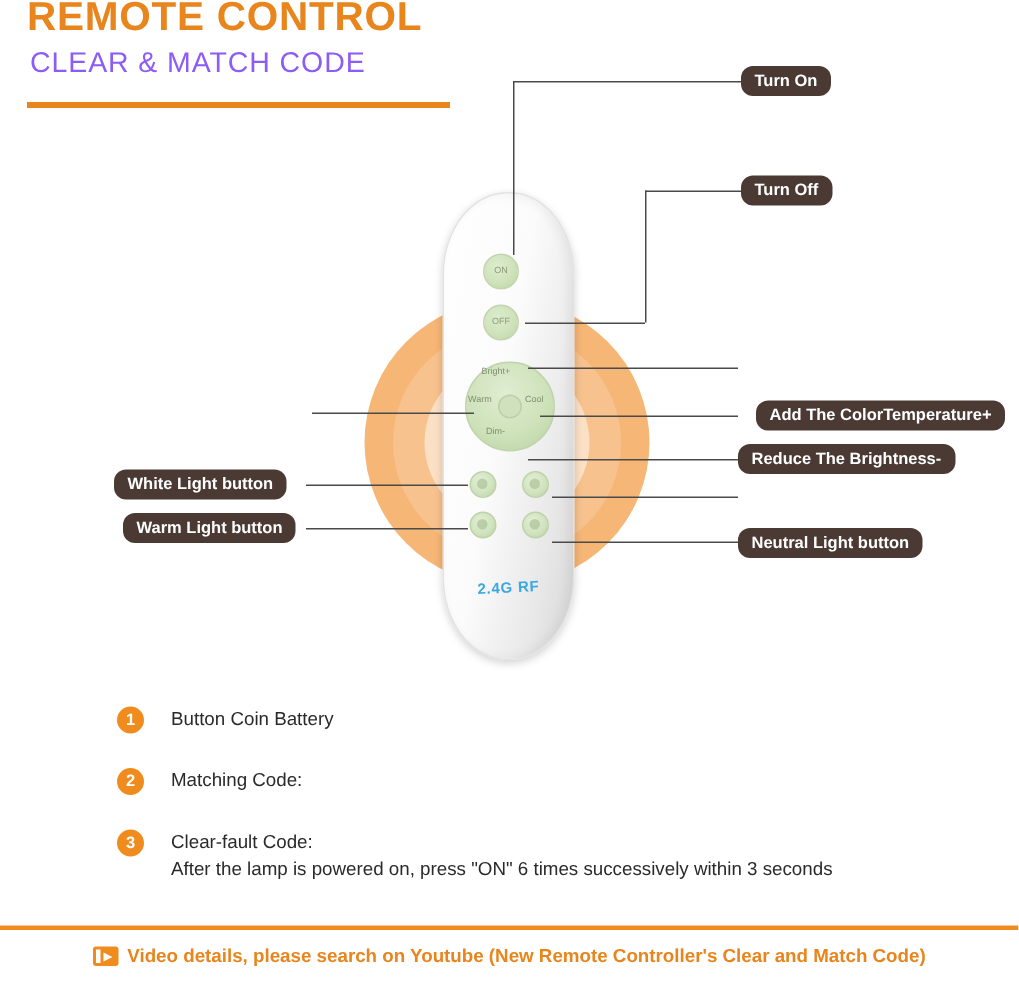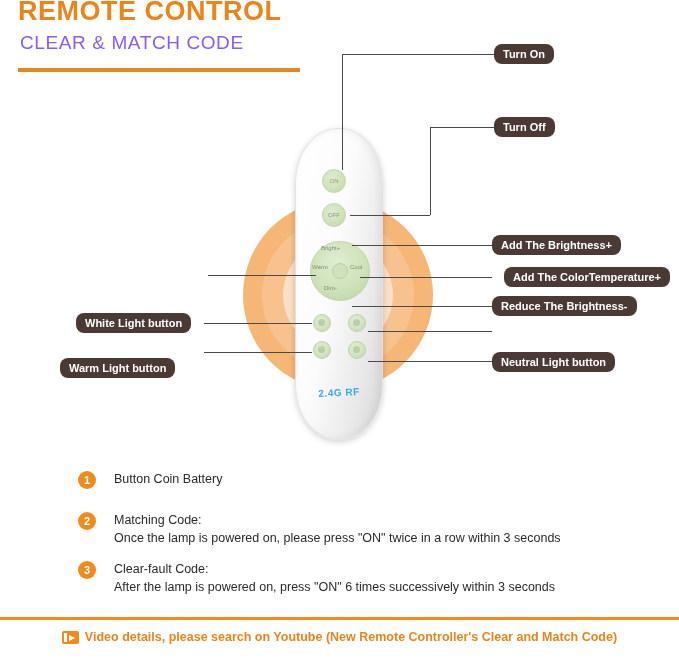--- a/index.html
+++ b/index.html
@@ -183,21 +183,21 @@
   }
   .lbl-turn-on    { left: 494px; top: 44px; }
   .lbl-turn-off   { left: 494px; top: 117px; }
   .lbl-add-bright { left: 492px; top: 235px; }
   .lbl-add-ct     { left: 504px; top: 267px; }
   .lbl-red-bright { left: 492px; top: 296px; }
   .lbl-night      { left: 492px; top: 322px; }
   .lbl-neutral    { left: 492px; top: 352px; }
   .lbl-red-ct     { left: 8px;   top: 265px; }
   .lbl-white      { left: 76px;  top: 313px; }
-  .lbl-warm       { left: 60px;  top: 342px; margin-top: 16px; }
+  .lbl-warm       { left: 82px;  top: 342px; }
 
   .leader {
     position: absolute;
     background: #4a4a4a;
   }
   .leader.h { height: 1px; }
   .leader.v { width: 1px; }
 
   
   .steps {
@@ -332,39 +332,37 @@
   <div class="leader h" style="left:352px; top:306px; width:140px;"></div>
   <div class="leader h" style="left:368px; top:331px; width:124px;"></div>
   <div class="leader h" style="left:368px; top:361px; width:124px;"></div>
 
   <div class="leader h" style="left:208px; top:275px; width:108px;"></div>
   <div class="leader h" style="left:204px; top:323px; width:108px;"></div>
   <div class="leader h" style="left:204px; top:352px; width:108px;"></div>
 
   <div class="callout lbl-turn-on">Turn On</div>
   <div class="callout lbl-turn-off">Turn Off</div>
-  <div class="callout lbl-add-bright">Add The Brightness+</div>
   <div class="callout lbl-add-ct">Add The ColorTemperature+</div>
   <div class="callout lbl-red-bright">Reduce The Brightness-</div>
   <div class="callout lbl-neutral">Neutral Light button</div>
   <div class="callout lbl-white">White Light button</div>
   <div class="callout lbl-warm">Warm Light button</div>
 
   <div class="steps">
     <div class="step">
       <div class="step-num">1</div>
       <div class="step-text">
         <span class="l2">Button Coin Battery</span>
       </div>
     </div>
     <div class="step">
       <div class="step-num">2</div>
       <div class="step-text">
         <span class="l1">Matching Code:</span>
-        <span class="l2">Once the lamp is powered on, please press "ON"  twice in a row within 3 seconds</span>
       </div>
     </div>
     <div class="step">
       <div class="step-num">3</div>
       <div class="step-text">
         <span class="l1">Clear-fault Code:</span>
         <span class="l2">After the lamp is powered on, press "ON" 6 times successively within 3 seconds</span>
       </div>
     </div>
   </div>

